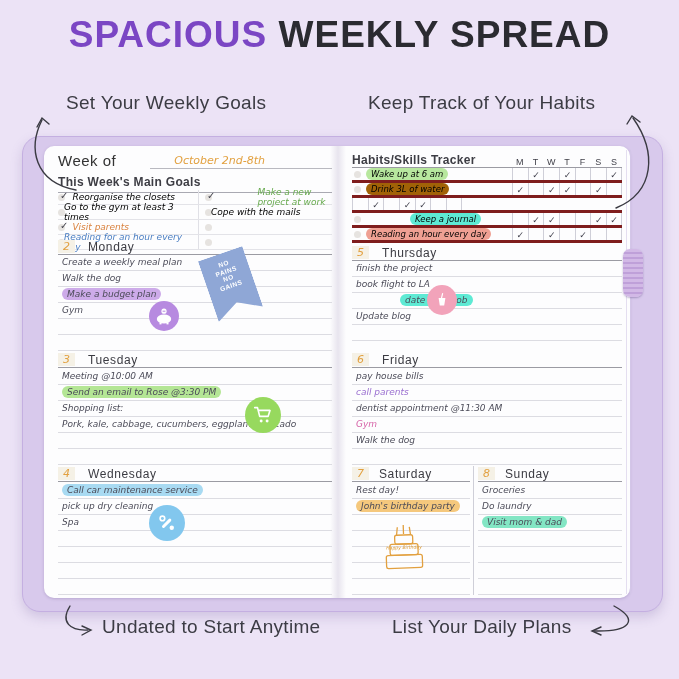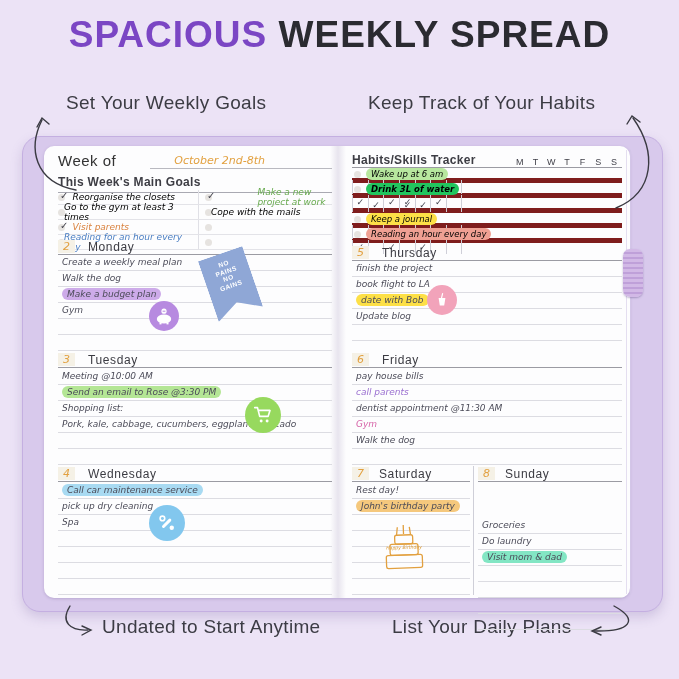--- a/index.html
+++ b/index.html
@@ -28,22 +28,22 @@
             font-family:"DejaVu Sans",sans-serif;font-style:italic;font-size:9px;color:#4b4b58;
             padding-left:4px;white-space:nowrap;}
   .sec{position:absolute;gap:24px;}
   .dayhead{display:flex;align-items:center;gap:13px;height:16px;box-sizing:border-box;
            border-bottom:1.5px solid #9b9ba3;}
   .numbox{width:17px;height:13px;background:#f5f1e6;color:#e2a03f;text-align:center;
           line-height:13px;font-size:11px;}
   .dayname{font-size:12px;color:#3b3b42;letter-spacing:.6px;}
   .hl{padding:1px 5px;border-radius:6px;}
   .hl-purple{background:#cdabe9;} .hl-lime{background:#b4e695;} .hl-blue{background:#a8daf2;}
-  .hl-pink{background:#fde047;} .hl-orange{background:#f5c87d;} .hl-teal{background:#83e6c4;}
-  .hl-green{background:#b7e79e;} .hl-cyan{background:#22c55e;font-weight:bold;} .hl-salmon{background:#efa093;}
+  .hl-pink{background:#5eead4;margin-left:44px;} .hl-orange{background:#f5c87d;} .hl-teal{background:#83e6c4;}
+  .hl-green{background:#b7e79e;} .hl-cyan{background:#a16207;} .hl-salmon{background:#efa093;}
   .c-orange{color:#d9823f;text-align:right;} .c-blue{color:#4a7ec2;} .c-green{color:#67aa4e;margin-left:38px;}
   .c-purple{color:#9a6fd0;} .c-magenta{color:#d664a8;}
   
   .wk{left:58px;top:150px;width:274px;display:flex;align-items:flex-end;}
   .wk-label{font-size:15px;color:#333;letter-spacing:.5px;}
   .wk-line{flex:1;border-bottom:1px solid #b9b9c0;margin-left:10px;text-align:left;}
   .wk-date{font-size:11px;color:#e2a03f;padding-left:24px;}
   .goals-title{left:58px;top:175px;width:274px;font-size:12px;font-weight:bold;color:#3d3d44;
                letter-spacing:.3px;border-bottom:1px solid #a9a9b2;padding-bottom:3px;}
   .goals{left:58px;top:190px;width:274px;}
@@ -55,21 +55,21 @@
   .chk{font-family:"DejaVu Sans",sans-serif;font-style:normal;font-size:10px;color:#45454f;
        margin-left:-9px;margin-top:-4px;flex:none;}
   .gtxt{font-family:"DejaVu Sans",sans-serif;font-style:italic;}
   
   .tk-head{left:352px;top:149px;width:270px;display:flex;align-items:flex-end;height:19px;
            box-sizing:border-box;border-bottom:1.5px solid #9b9ba3;}
   .tk-title{flex:1;font-size:12px;font-weight:bold;color:#3d3d44;letter-spacing:.3px;}
   .tk-days{width:110px;display:flex;}
   .tk-days span{width:15.7px;text-align:center;font-size:9px;color:#3f3f48;}
   .tk-rows{left:352px;top:168px;width:270px;}
-  .trow{display:flex;height:15px;box-sizing:border-box;border-bottom:5px solid #7f1d1d;flex-direction:column;}
+  .trow{display:flex;height:15px;box-sizing:border-box;border-bottom:3px solid #7f1d1d;}
   .tlabel{flex:1;display:flex;align-items:center;gap:5px;padding-left:2px;font-size:8.5px;}
   .tgrid{width:110px;display:flex;}
   .tcell{width:15.7px;box-sizing:border-box;border-left:1px solid #cfcfd8;text-align:center;
          font-family:"DejaVu Sans",sans-serif;font-size:9px;line-height:14px;color:#3e3e4a;}
   .tcell:last-child{border-right:1px solid #cfcfd8;}
   
   .sticker-circle{position:absolute;border-radius:50%;display:flex;align-items:center;justify-content:center;}
   .pennant{position:absolute;left:207px;top:252px;width:47px;height:64px;background:#8fa7d6;
            transform:rotate(-19deg);clip-path:polygon(0 0,100% 0,100% 100%,50% 80%,0 100%);
            display:flex;justify-content:center;}
@@ -318,21 +318,21 @@
     <div class="rule-row"></div>
     <div class="rule-row"></div>
     <div class="rule-row"></div>
     <div class="rule-row"></div>
   </div>
   <div class="weekend-divider"></div>
   <div class="sec dayhead" style="left:478px;top:466px;width:144px;gap:10px;">
     <span class="numbox hand">8</span>
     <span class="dayname">Sunday</span>
   </div>
-  <div class="sec" style="left:478px;top:483px;width:144px;margin-top:35px;">
+  <div class="sec" style="left:478px;top:483px;width:144px;">
     <div class="rule-row">Groceries</div>
     <div class="rule-row">Do laundry</div>
     <div class="rule-row"><span class="hl hl-teal">Visit mom &amp; dad</span></div>
     <div class="rule-row"></div>
     <div class="rule-row"></div>
     <div class="rule-row"></div>
     <div class="rule-row"></div>
   </div>
 
   <div class="pennant">

